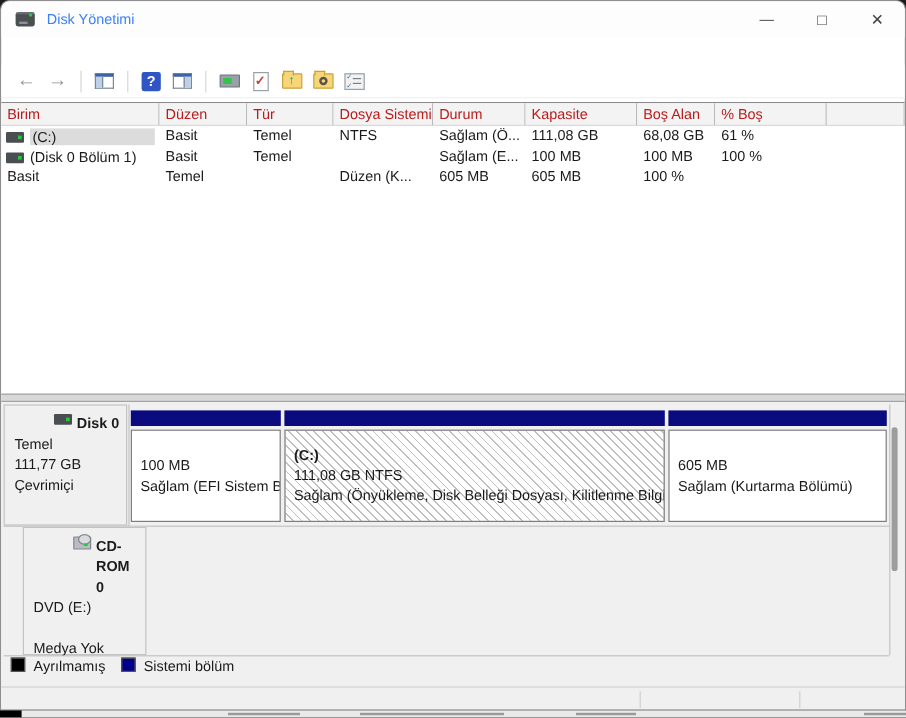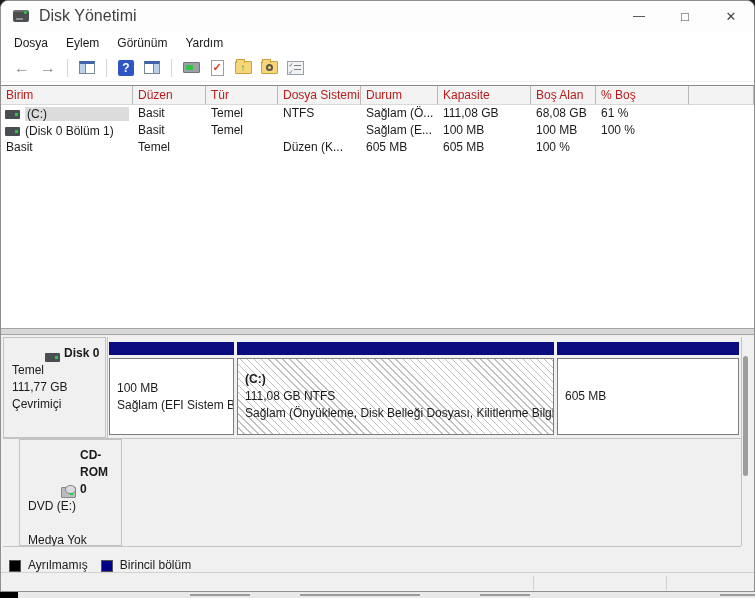--- a/index.html
+++ b/index.html
@@ -17,21 +17,21 @@
   }
   
   .titlebar { position:absolute; top:0; left:0; right:0; height:30px;
     display:flex; align-items:center; background:#fdfdfd; }
   .app-icon { width:16px; height:12px; margin-left:12px; position:relative;
     background:#4b4f52; border-radius:2px; border-top:2px solid #6a6e71; }
   .app-icon::after { content:""; position:absolute; right:2px; top:-1px;
     width:3px; height:3px; background:#27c840; border-radius:50%; }
   .app-icon::before { content:""; position:absolute; left:3px; bottom:2px;
     width:7px; height:2px; background:#8d9194; }
-  .title-text { margin-left:10px; font-size:16px; color:#404040; }
+  .title-text { margin-left:10px; font-size:12px; color:#3b82f6; }
   .win-controls { margin-left:auto; display:flex; height:30px; }
   .win-btn { width:46px; height:30px; display:flex; align-items:center;
     justify-content:center; font-size:12px; color:#454545; cursor:default; }
   .win-btn.max { font-size:13px; }
   .win-btn.close { font-size:13px; }
   
   .menubar { position:absolute; top:30px; left:0; right:0; height:23px;
     display:flex; align-items:center; padding-left:4px; background:#ffffff;
     font-size:12px; color:#1a1a1a; }
   .menu-item { padding:3px 9px; }
@@ -92,21 +92,21 @@
   .sel-label { background:#dcdcdc; display:inline-block; width:104px;
     padding-left:2px; }
   
   .splitter { position:absolute; top:327px; left:0; right:0; height:7px;
     background:#d8d8d8; border-top:1px solid #a3a3a3; border-bottom:1px solid #a3a3a3; }
   
   .bottom-pane { position:absolute; top:334px; left:0; right:0; bottom:0;
     background:#f0f0f0; font-size:12px; color:#1a1a1a; }
   .disk-cell { position:absolute; left:2px; width:103px; background:#f0f0f0;
     border:1px solid #c3c3c3; padding:7px 4px 0 8px; line-height:17px; }
-  .disk-cell .dname { display:flex; align-items:flex-end; font-weight:bold;padding-left:33px; }
+  .disk-cell .dname { display:flex; align-items:flex-start; font-weight:bold;padding-left:33px; }
   .disk-cell .dname .disk-mini { margin-right:4px; }
   .cd-mini { width:15px; height:11px; background:#b9bcc0; border:1px solid #84888c;
     border-radius:1px; position:relative; flex:0 0 auto; margin-right:4px; }
   .cd-mini::before { content:""; position:absolute; left:3px; top:-3px; width:9px;
     height:7px; border-radius:50%; border:1px solid #84888c; background:#d9dbde; }
   .cd-mini::after { content:""; position:absolute; right:2px; bottom:2px;
     width:3px; height:2px; background:#27c840; }
   .row-sep-1 { position:absolute; left:2px; right:13px; top:103px; height:1px;
     background:#c3c3c3; }
   .row-sep-2 { position:absolute; left:2px; right:13px; top:211px; height:1px;
@@ -124,21 +124,21 @@
   .part-body.hatched { background:
     repeating-linear-gradient(45deg,#ffffff 0px,#ffffff 4px,#bfbfbf 4px,#bfbfbf 5px); }
   .part-body .pline { white-space:nowrap; overflow:hidden; }
   .part-body .plabel { font-weight:bold; }
   
   .v-scroll { position:absolute; right:4px; top:3px; width:8px; height:208px; }
   .v-thumb { position:absolute; left:1px; top:18px; width:5px; height:120px;
     background:#9d9d9d; border-radius:3px; }
   
   .legend { position:absolute; left:0; right:0; top:213px; height:24px;
-    display:flex; align-items:flex-end; padding-left:8px; background:#f0f0f0; }
+    display:flex; align-items:flex-start; padding-left:8px; background:#f0f0f0; }
   .legend .swatch { width:12px; height:12px; margin-right:7px; border:1px solid #555; }
   .legend .l-label { margin-right:13px; }
   
   .statusbar { position:absolute; left:0; right:0; top:237px; height:21px;
     background:#f0f0f0; border-top:1px solid #d2d2d2; }
   .sb-div { position:absolute; top:3px; width:1px; height:14px; background:#cfcfcf; }
   
   .behind-strip { position:absolute; left:0; right:0; top:592px; height:6px;
     background:#e9e9e9; }
   .behind-strip .blk { position:absolute; left:0; top:0; width:18px; height:6px;
@@ -153,26 +153,20 @@
   <div class="titlebar">
     <div class="app-icon"></div>
     <div class="title-text">Disk Yönetimi</div>
     <div class="win-controls">
       <div class="win-btn">—</div>
       <div class="win-btn max">□</div>
       <div class="win-btn close">✕</div>
     </div>
   </div>
 
-  <div class="menubar">
-    <div class="menu-item">Dosya</div>
-    <div class="menu-item">Eylem</div>
-    <div class="menu-item">Görünüm</div>
-    <div class="menu-item">Yardım</div>
-  </div>
 
   <div class="toolbar">
     <div class="tb-icon">
         <span class="arrow-glyph">←</span>
       </div>
     <div class="tb-icon">
         <span class="arrow-glyph">→</span>
       </div>
     <div class="tb-sep"></div>
     <div class="tb-icon">
@@ -290,20 +284,21 @@
         <div class="pline plabel">(C:)</div>
         <div class="pline">111,08 GB NTFS</div>
         <div class="pline">Sağlam (Önyükleme, Disk Belleği Dosyası, Kilitlenme Bilgis</div>
       </div>
     </div>
 
     <div class="partition" style="left:556px; width:182px;">
       <div class="part-bar"></div>
       <div class="part-body">
         <div class="pline">605 MB</div>
+        <div class="pline">Sağlam (Kurtarma Bölümü)</div>
       </div>
     </div>
 
     <div class="row-sep-1"></div>
     <div class="graph-vline"></div>
     <div class="graph-right-line"></div>
 
     <div class="disk-cell" style="top:104px; height:107px;margin-left:16px;">
       <div class="dname">
         <div class="cd-mini"></div>
@@ -317,21 +312,21 @@
     <div class="row-sep-2"></div>
 
     <div class="v-scroll">
       <div class="v-thumb"></div>
     </div>
 
     <div class="legend">
       <div class="swatch" style="background:#000000;"></div>
       <div class="l-label">Ayrılmamış</div>
       <div class="swatch" style="background:#00008b;"></div>
-      <div class="l-label">Birincil bölüm</div>
+      <div class="l-label">Sistemi bölüm</div>
     </div>
 
     <div class="statusbar">
       <div class="sb-div" style="left:532px;"></div>
       <div class="sb-div" style="left:665px;"></div>
     </div>
   </div>
 
 </div>
 

